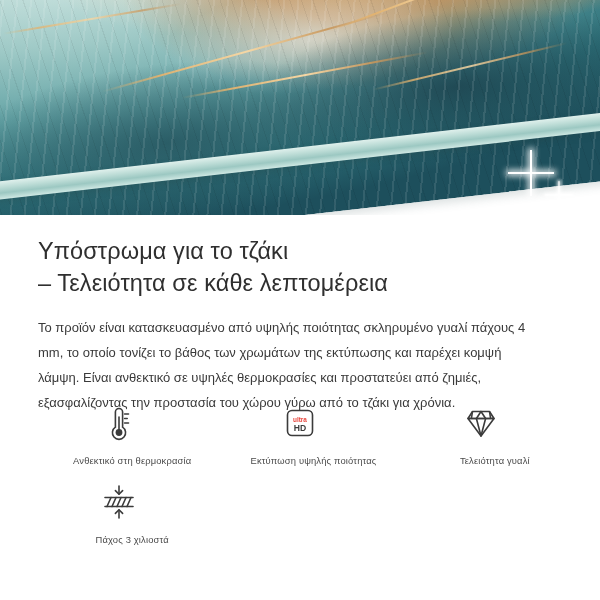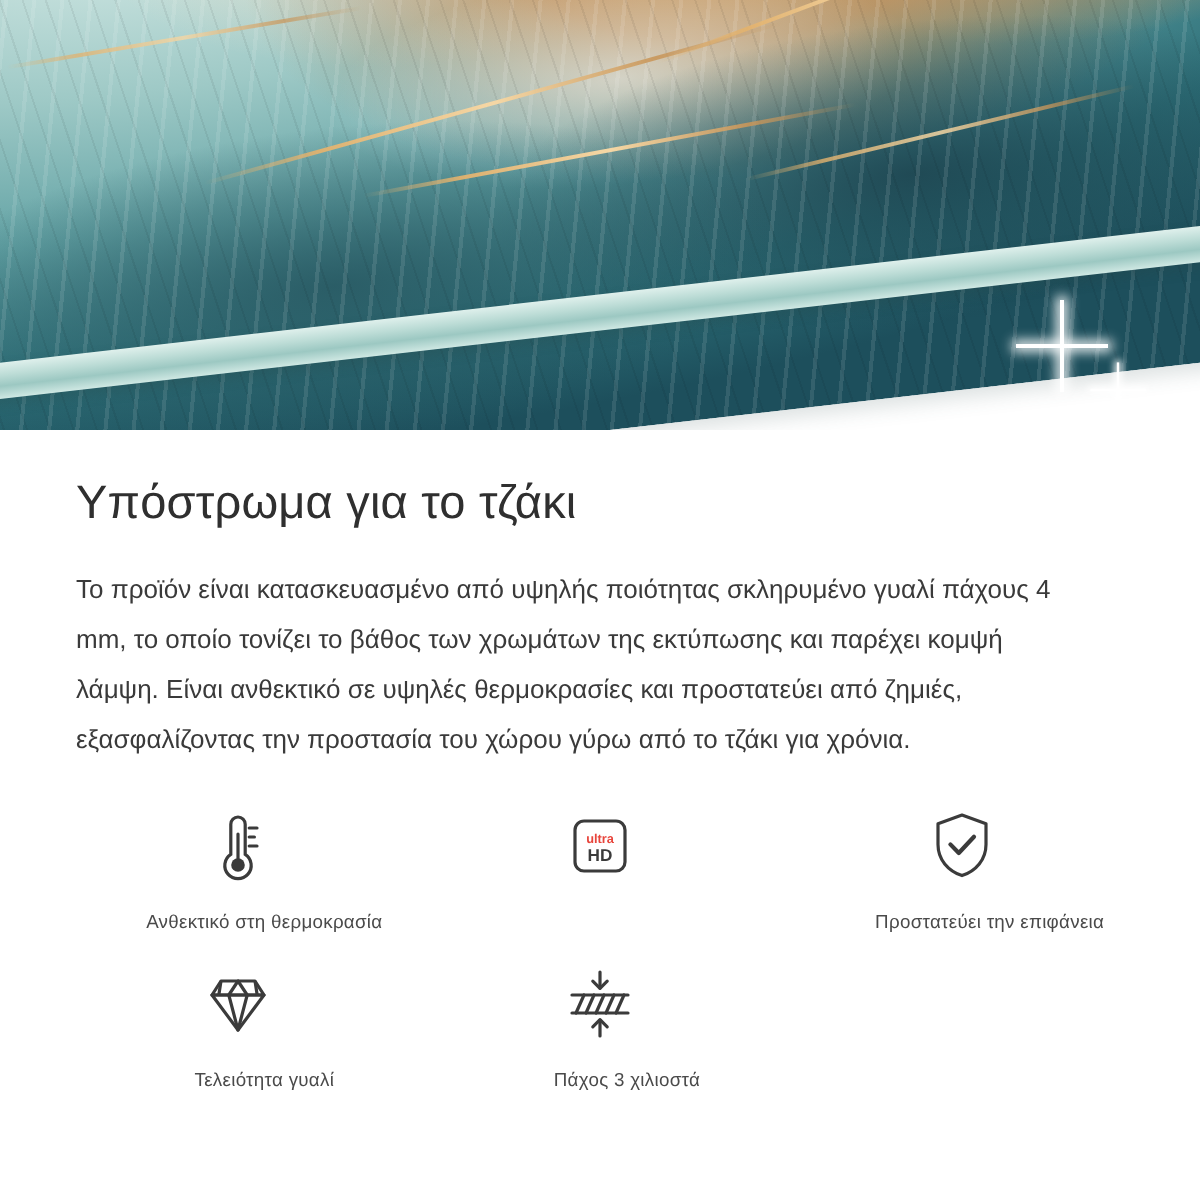--- a/index.html
+++ b/index.html
@@ -197,20 +197,21 @@
       </div>
       <div class="glass-edge"></div>
       <div class="sparkle s1"></div>
       <div class="sparkle s2"></div>
     </div>
   </div>
 
   <div class="content">
     <h1 class="headline">
       <span class="l1">Υπόστρωμα για το τζάκι</span>
+      <span class="l2">– Τελειότητα σε κάθε λεπτομέρεια</span>
     </h1>
     <p class="body-copy">Το προϊόν είναι κατασκευασμένο από υψηλής ποιότητας σκληρυμένο γυαλί πάχους 4 mm, το οποίο τονίζει το βάθος των χρωμάτων της εκτύπωσης και παρέχει κομψή λάμψη. Είναι ανθεκτικό σε υψηλές θερμοκρασίες και προστατεύει από ζημιές, εξασφαλίζοντας την προστασία του χώρου γύρω από το τζάκι για χρόνια.</p>
   </div>
 
   <div class="features">
 
     <div class="feature">
       <div class="feature-icon">
         <svg width="40" height="44" viewBox="0 0 40 44">
           <g fill="none" stroke="#3b3b3b" stroke-width="1.6" stroke-linecap="round">
@@ -227,31 +228,23 @@
     </div>
 
     <div class="feature">
       <div class="feature-icon">
         <svg width="42" height="42" viewBox="0 0 42 42">
           <rect x="8.5" y="8.5" width="25" height="25" rx="4.5" fill="none" stroke="#3b3b3b" stroke-width="1.6"></rect>
           <text x="21" y="19.6" text-anchor="middle" font-family="Liberation Sans, sans-serif" font-size="6.4" font-weight="bold" fill="#e8453c">ultra</text>
           <text x="21" y="28.6" text-anchor="middle" font-family="Liberation Sans, sans-serif" font-size="8.6" font-weight="bold" fill="#3b3b3b">HD</text>
         </svg>
       </div>
-    </div>
-
-    <div class="feature">
-      <div class="feature-icon">
-        <svg width="42" height="44" viewBox="0 0 42 44">
-          <path d="M21 6.5l12 4.4v10.3c0 7.6-5 13.2-12 15.6-7-2.4-12-8-12-15.6V10.9L21 6.5z" fill="none" stroke="#3b3b3b" stroke-width="1.6" stroke-linejoin="round"></path>
-          <path d="M15.2 21.2l4.2 4.3 7.6-8.1" fill="none" stroke="#3b3b3b" stroke-width="2.1" stroke-linecap="round" stroke-linejoin="round"></path>
-        </svg>
-      </div>
-      <div class="feature-label">Προστατεύει την επιφάνεια</div>
-    </div>
+      <div class="feature-label">Εκτύπωση υψηλής ποιότητας</div>
+    </div>
+
 
     <div class="feature">
       <div class="feature-icon">
         <svg width="44" height="40" viewBox="0 0 44 40">
           <g fill="none" stroke="#3b3b3b" stroke-width="1.6" stroke-linejoin="round">
             <path d="M9 15.5h26L22 33 9 15.5z"></path>
             <path d="M13.5 8.5h17l4.5 7H9l4.5-7z"></path>
             <path d="M13.5 8.5l-1.1 7M30.5 8.5l1.1 7"></path>
             <path d="M22 8.5l-4.6 7L22 33l4.6-17.5L22 8.5z"></path>
           </g>

